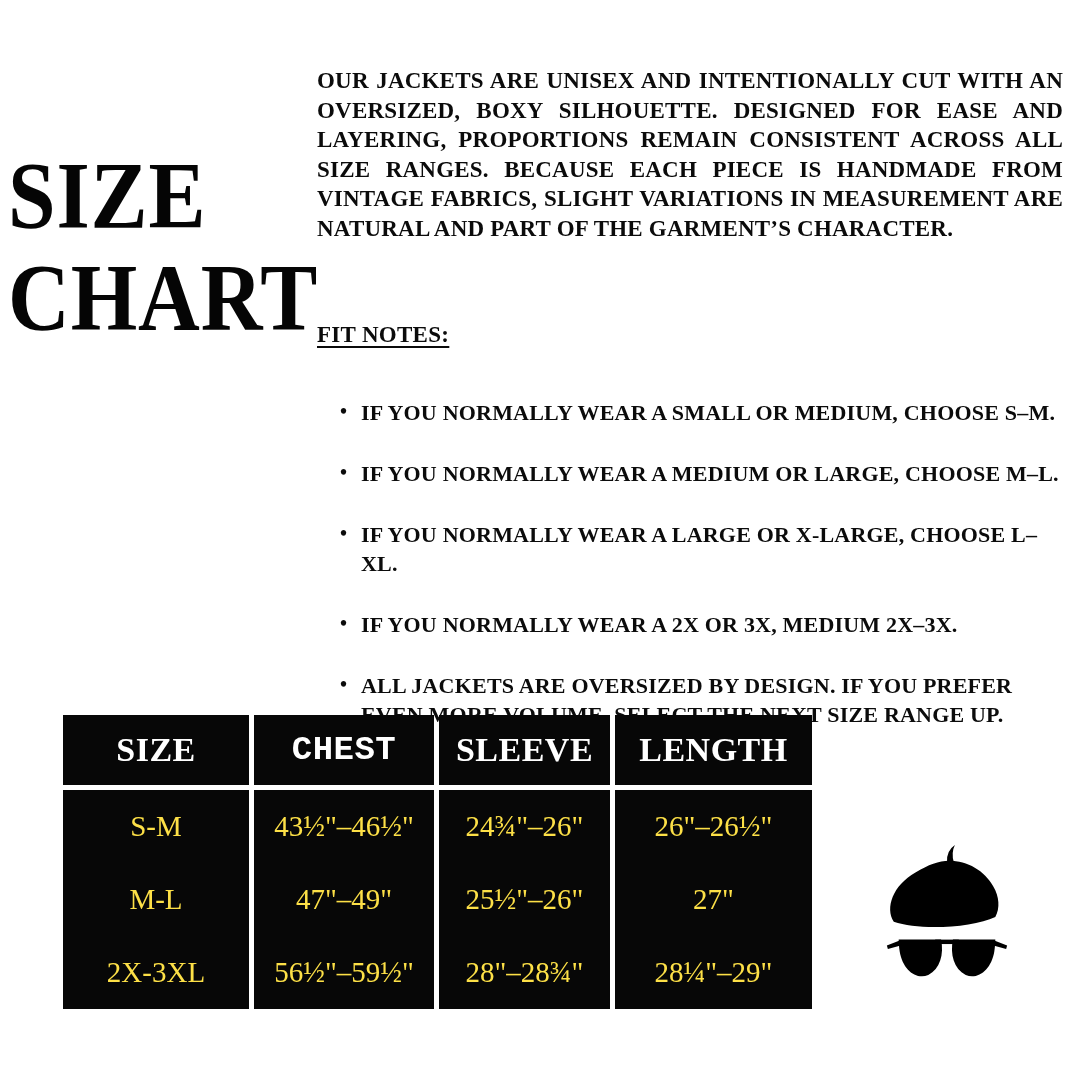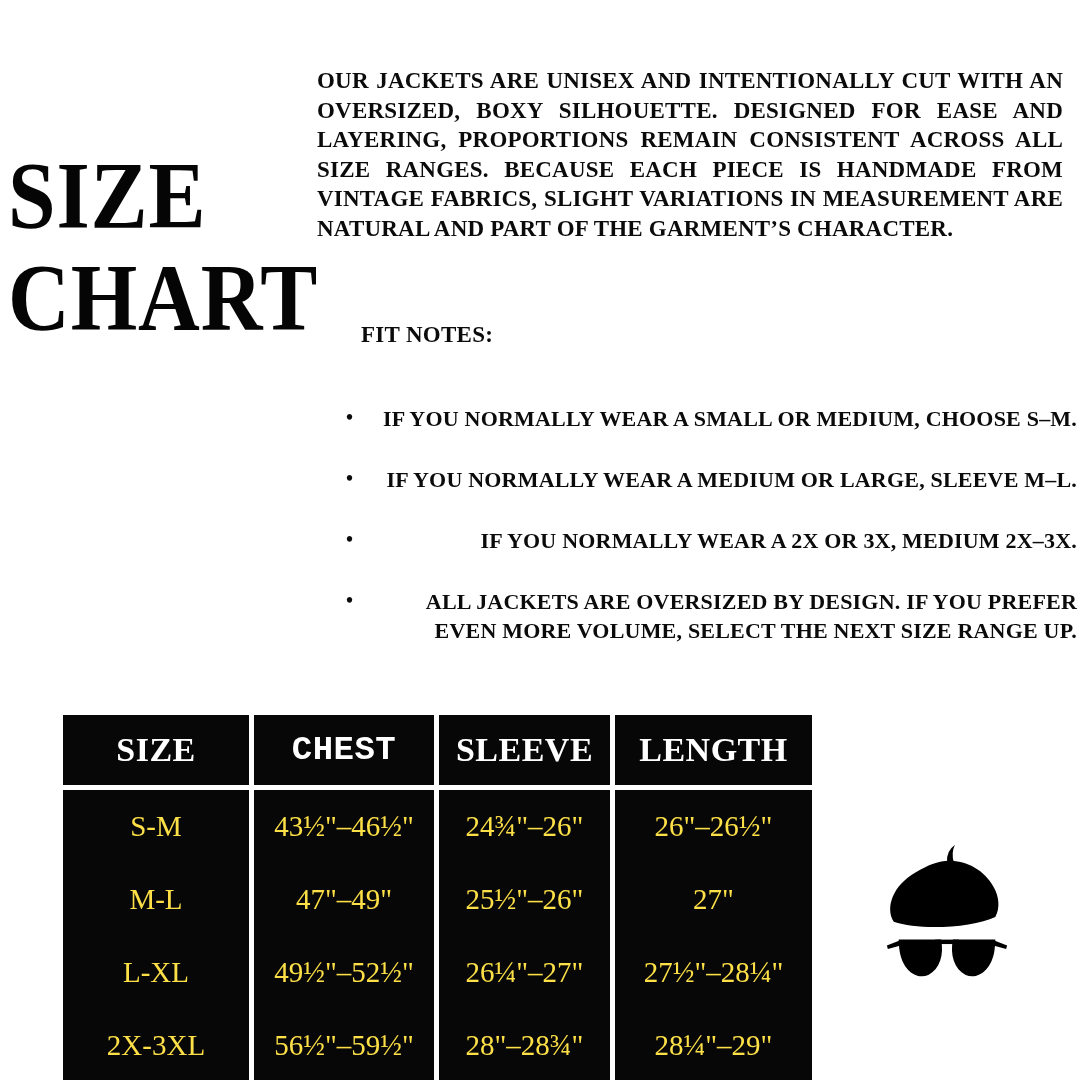--- a/index.html
+++ b/index.html
@@ -19,27 +19,26 @@
 
   
   .intro {
     position:absolute; left:317px; top:66px; width:746px;
     font-size:23px; font-weight:bold; line-height:29.5px;
     text-align:justify; letter-spacing:0.2px;
   }
   .fit-notes-heading {
     position:absolute; left:317px; top:322px;
     font-size:23px; font-weight:bold;
-    text-decoration-thickness:2px; text-underline-offset:4px;
+    text-decoration:underline; text-decoration-thickness:2px; text-underline-offset:4px;
     letter-spacing:0.3px;
-    margin-left:44px;
   }
   .fit-notes-list {
     position:absolute; left:330px; top:390px; width:733px;
-    margin:14px; padding:0; list-style:none;text-align:right;
+    margin:8px; padding:0; list-style:none;
   }
   .fit-notes-list li {
     position:relative; padding-left:23px; margin:0 0 32px 0;
     font-size:22px; font-weight:bold; line-height:29px; letter-spacing:0.2px;
   }
   .fit-notes-list li::before {
     content:"\2022"; position:absolute; left:2px; top:-1px; font-size:20px;
   }
 
   
@@ -73,21 +72,22 @@
     <div class="title-line">SIZE</div>
     <div class="title-line">CHART</div>
   </div>
 
   <div class="intro">OUR JACKETS ARE UNISEX AND INTENTIONALLY CUT WITH AN OVERSIZED, BOXY SILHOUETTE. DESIGNED FOR EASE AND LAYERING, PROPORTIONS REMAIN CONSISTENT ACROSS ALL SIZE RANGES. BECAUSE EACH PIECE IS HANDMADE FROM VINTAGE FABRICS, SLIGHT VARIATIONS IN MEASUREMENT ARE NATURAL AND PART OF THE GARMENT’S CHARACTER.</div>
 
   <div class="fit-notes-heading">FIT NOTES:</div>
 
   <ul class="fit-notes-list">
     <li>IF YOU NORMALLY WEAR A SMALL OR MEDIUM, CHOOSE S–M.</li>
-    <li>IF YOU NORMALLY WEAR A MEDIUM OR LARGE, SLEEVE M–L.</li>
+    <li>IF YOU NORMALLY WEAR A MEDIUM OR LARGE, CHOOSE M–L.</li>
+    <li>IF YOU NORMALLY WEAR A LARGE OR X-LARGE, CHOOSE L–XL.</li>
     <li>IF YOU NORMALLY WEAR A 2X OR 3X, MEDIUM 2X–3X.</li>
     <li>ALL JACKETS ARE OVERSIZED BY DESIGN. IF YOU PREFER EVEN MORE VOLUME, SELECT THE NEXT SIZE RANGE UP.</li>
   </ul>
 
   <div class="size-table-wrap">
     <table class="size-table">
       <thead>
         <tr>
           <th class="col-size">SIZE</th>
           <th class="col-chest">CHEST</th>
@@ -100,26 +100,20 @@
             <td>S-M</td>
             <td>43½"–46½"</td>
             <td>24¾"–26"</td>
             <td>26"–26½"</td>
           </tr>
           <tr>
             <td>M-L</td>
             <td>47"–49"</td>
             <td>25½"–26"</td>
             <td>27"</td>
-          </tr>
-          <tr>
-            <td>L-XL</td>
-            <td>49½"–52½"</td>
-            <td>26¼"–27"</td>
-            <td>27½"–28¼"</td>
           </tr>
           <tr>
             <td>2X-3XL</td>
             <td>56½"–59½"</td>
             <td>28"–28¾"</td>
             <td>28¼"–29"</td>
           </tr>
         </tbody>
     </table>
   </div>

